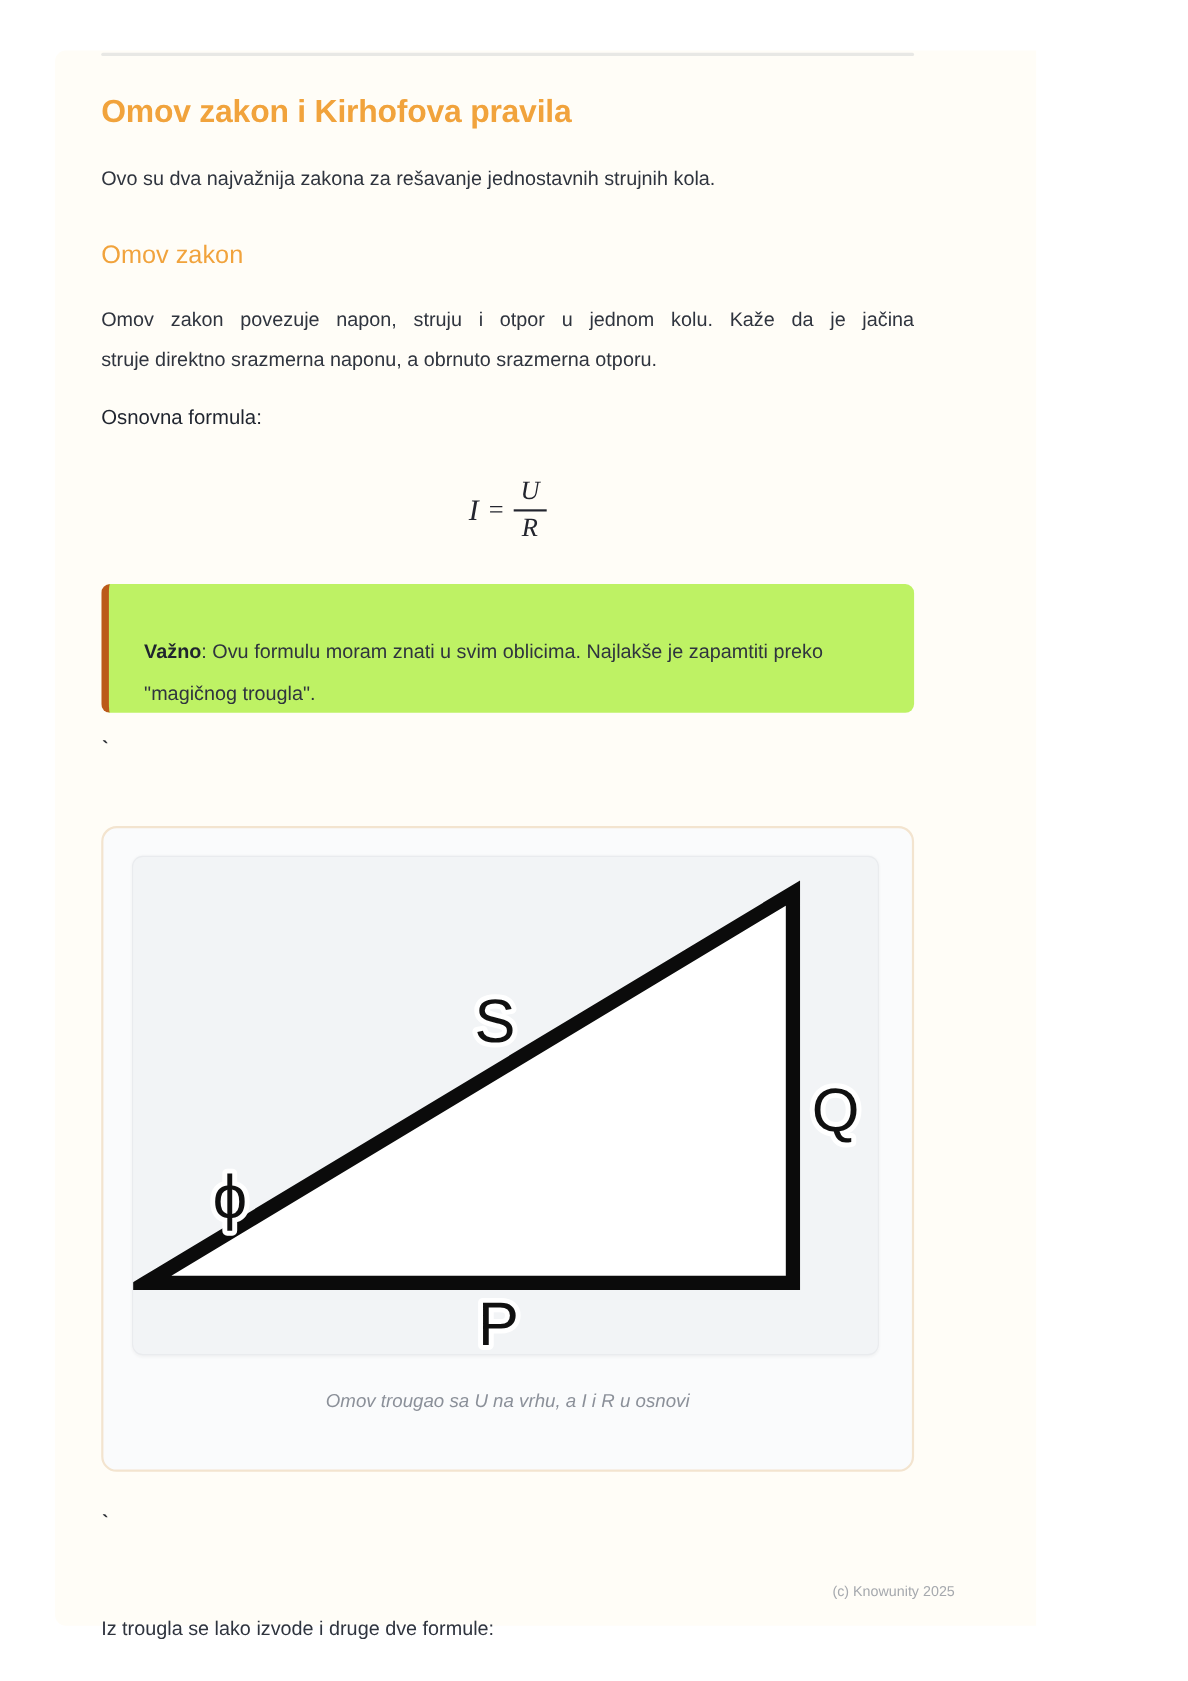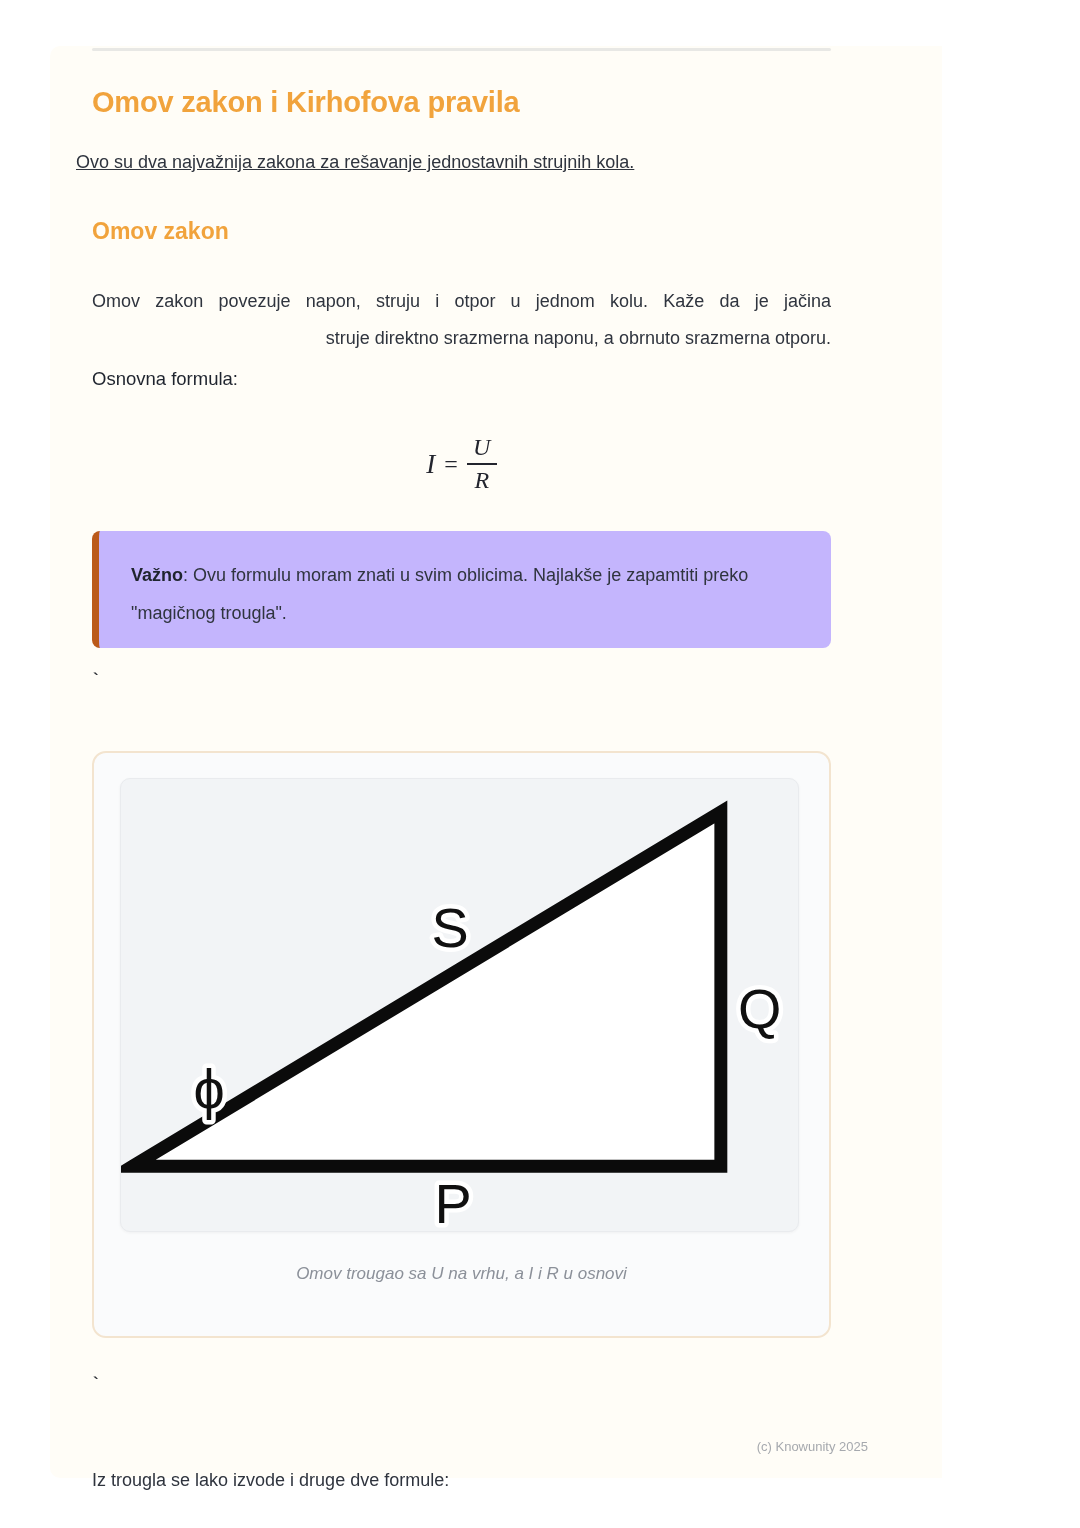--- a/index.html
+++ b/index.html
@@ -20,50 +20,50 @@
   }
   .top-divider {
     position:absolute; left:92px; top:48px; width:739px; height:3px;
     background:#E8E8E5; border-radius:2px;
   }
   .h1 {
     position:absolute; left:92px; top:86px; width:739px;
     font-size:29px; font-weight:700; color:#F1A33C; letter-spacing:-0.2px;
   }
   .intro {
-    position:absolute; left:76px; top:148px; width:739px;
-    font-size:18px; line-height:28px;text-decoration:underline;
+    position:absolute; left:92px; top:148px; width:739px;
+    font-size:18px; line-height:28px;
   }
   .h2 {
     position:absolute; left:92px; top:218px; width:739px;
-    font-size:23px; font-weight:700; color:#F1A33C;
+    font-size:23px; font-weight:400; color:#F1A33C;
   }
   .body-par {
     position:absolute; left:92px; top:272px; width:739px;
     font-size:18px; line-height:37px;
   }
-  .jline1 { text-align:justify; text-align-last:justify;margin-top:11px; }
-  .jline2 { text-align:right; }
+  .jline1 { text-align:justify; text-align-last:justify; }
+  .jline2 { text-align:left; }
   .formula-intro {
     position:absolute; left:92px; top:368px; width:739px;
     font-size:18.5px; font-weight:400; color:#1F242E;
   }
   .formula {
     position:absolute; left:92px; top:428px; width:739px; height:72px;
     display:flex; align-items:center; justify-content:center; gap:9px;
     font-family:"Liberation Serif","DejaVu Serif",serif; color:#23252E;
   }
   .f-lhs { font-style:italic; font-size:27px; }
   .f-eq  { font-size:24px; }
   .frac  { display:flex; flex-direction:column; align-items:center; font-style:italic; font-size:24px; line-height:1.05; }
   .frac-bar { width:30px; height:2px; background:#23252E; margin:3px 0; }
   .callout {
     position:absolute; left:92px; top:531px; width:739px; height:117px;
-    background:#c4b5fd; border-left:7px solid #BB5A1A; border-radius:8px;
-    padding:25px 38px 0 32px; font-size:18px; line-height:38px; color:#2F343E;
+    background:#bef264; border-left:7px solid #BB5A1A; border-radius:8px;
+    padding:42px 38px 0 32px; font-size:18px; line-height:38px; color:#2F343E;
   }
   .callout b { font-weight:700; color:#1F242E; }
   .tick {
     position:absolute; left:93px; width:20px;
     font-size:17px; color:#2a2d33; font-weight:700;
   }
   .tick1 { top:670px; }
   .tick2 { top:1374px; }
   .figure-card {
     position:absolute; left:92px; top:751px; width:739px; height:587px;

